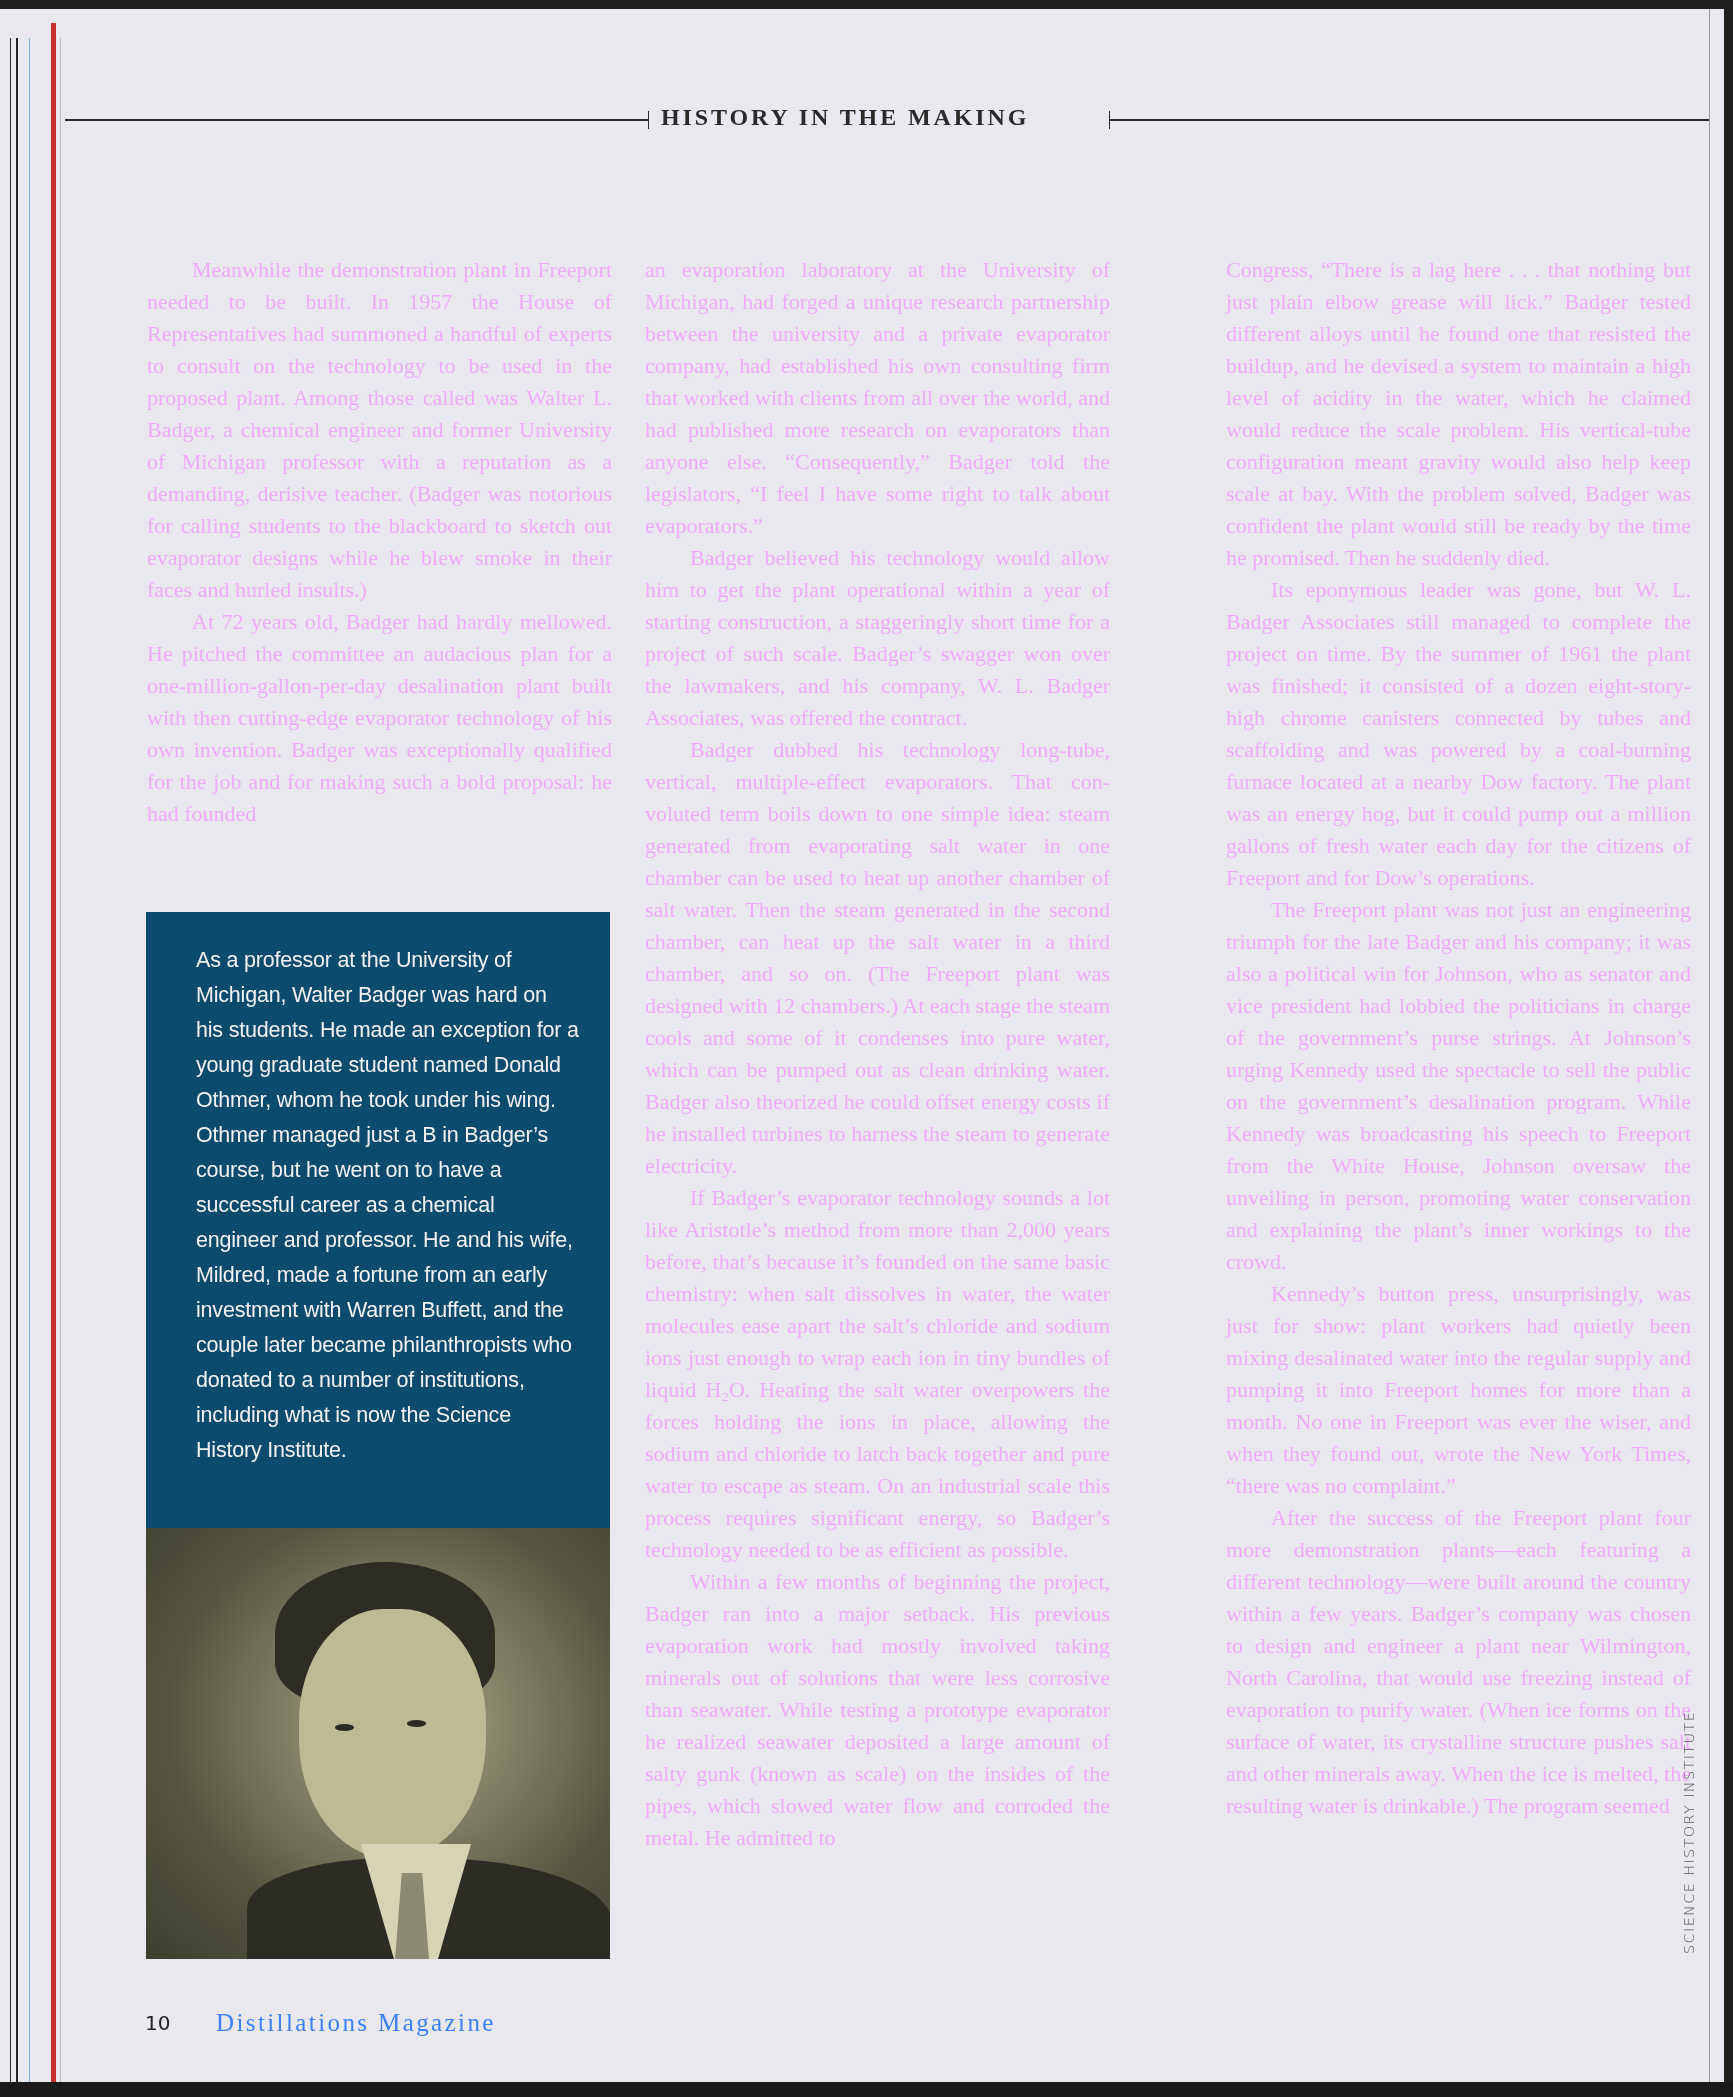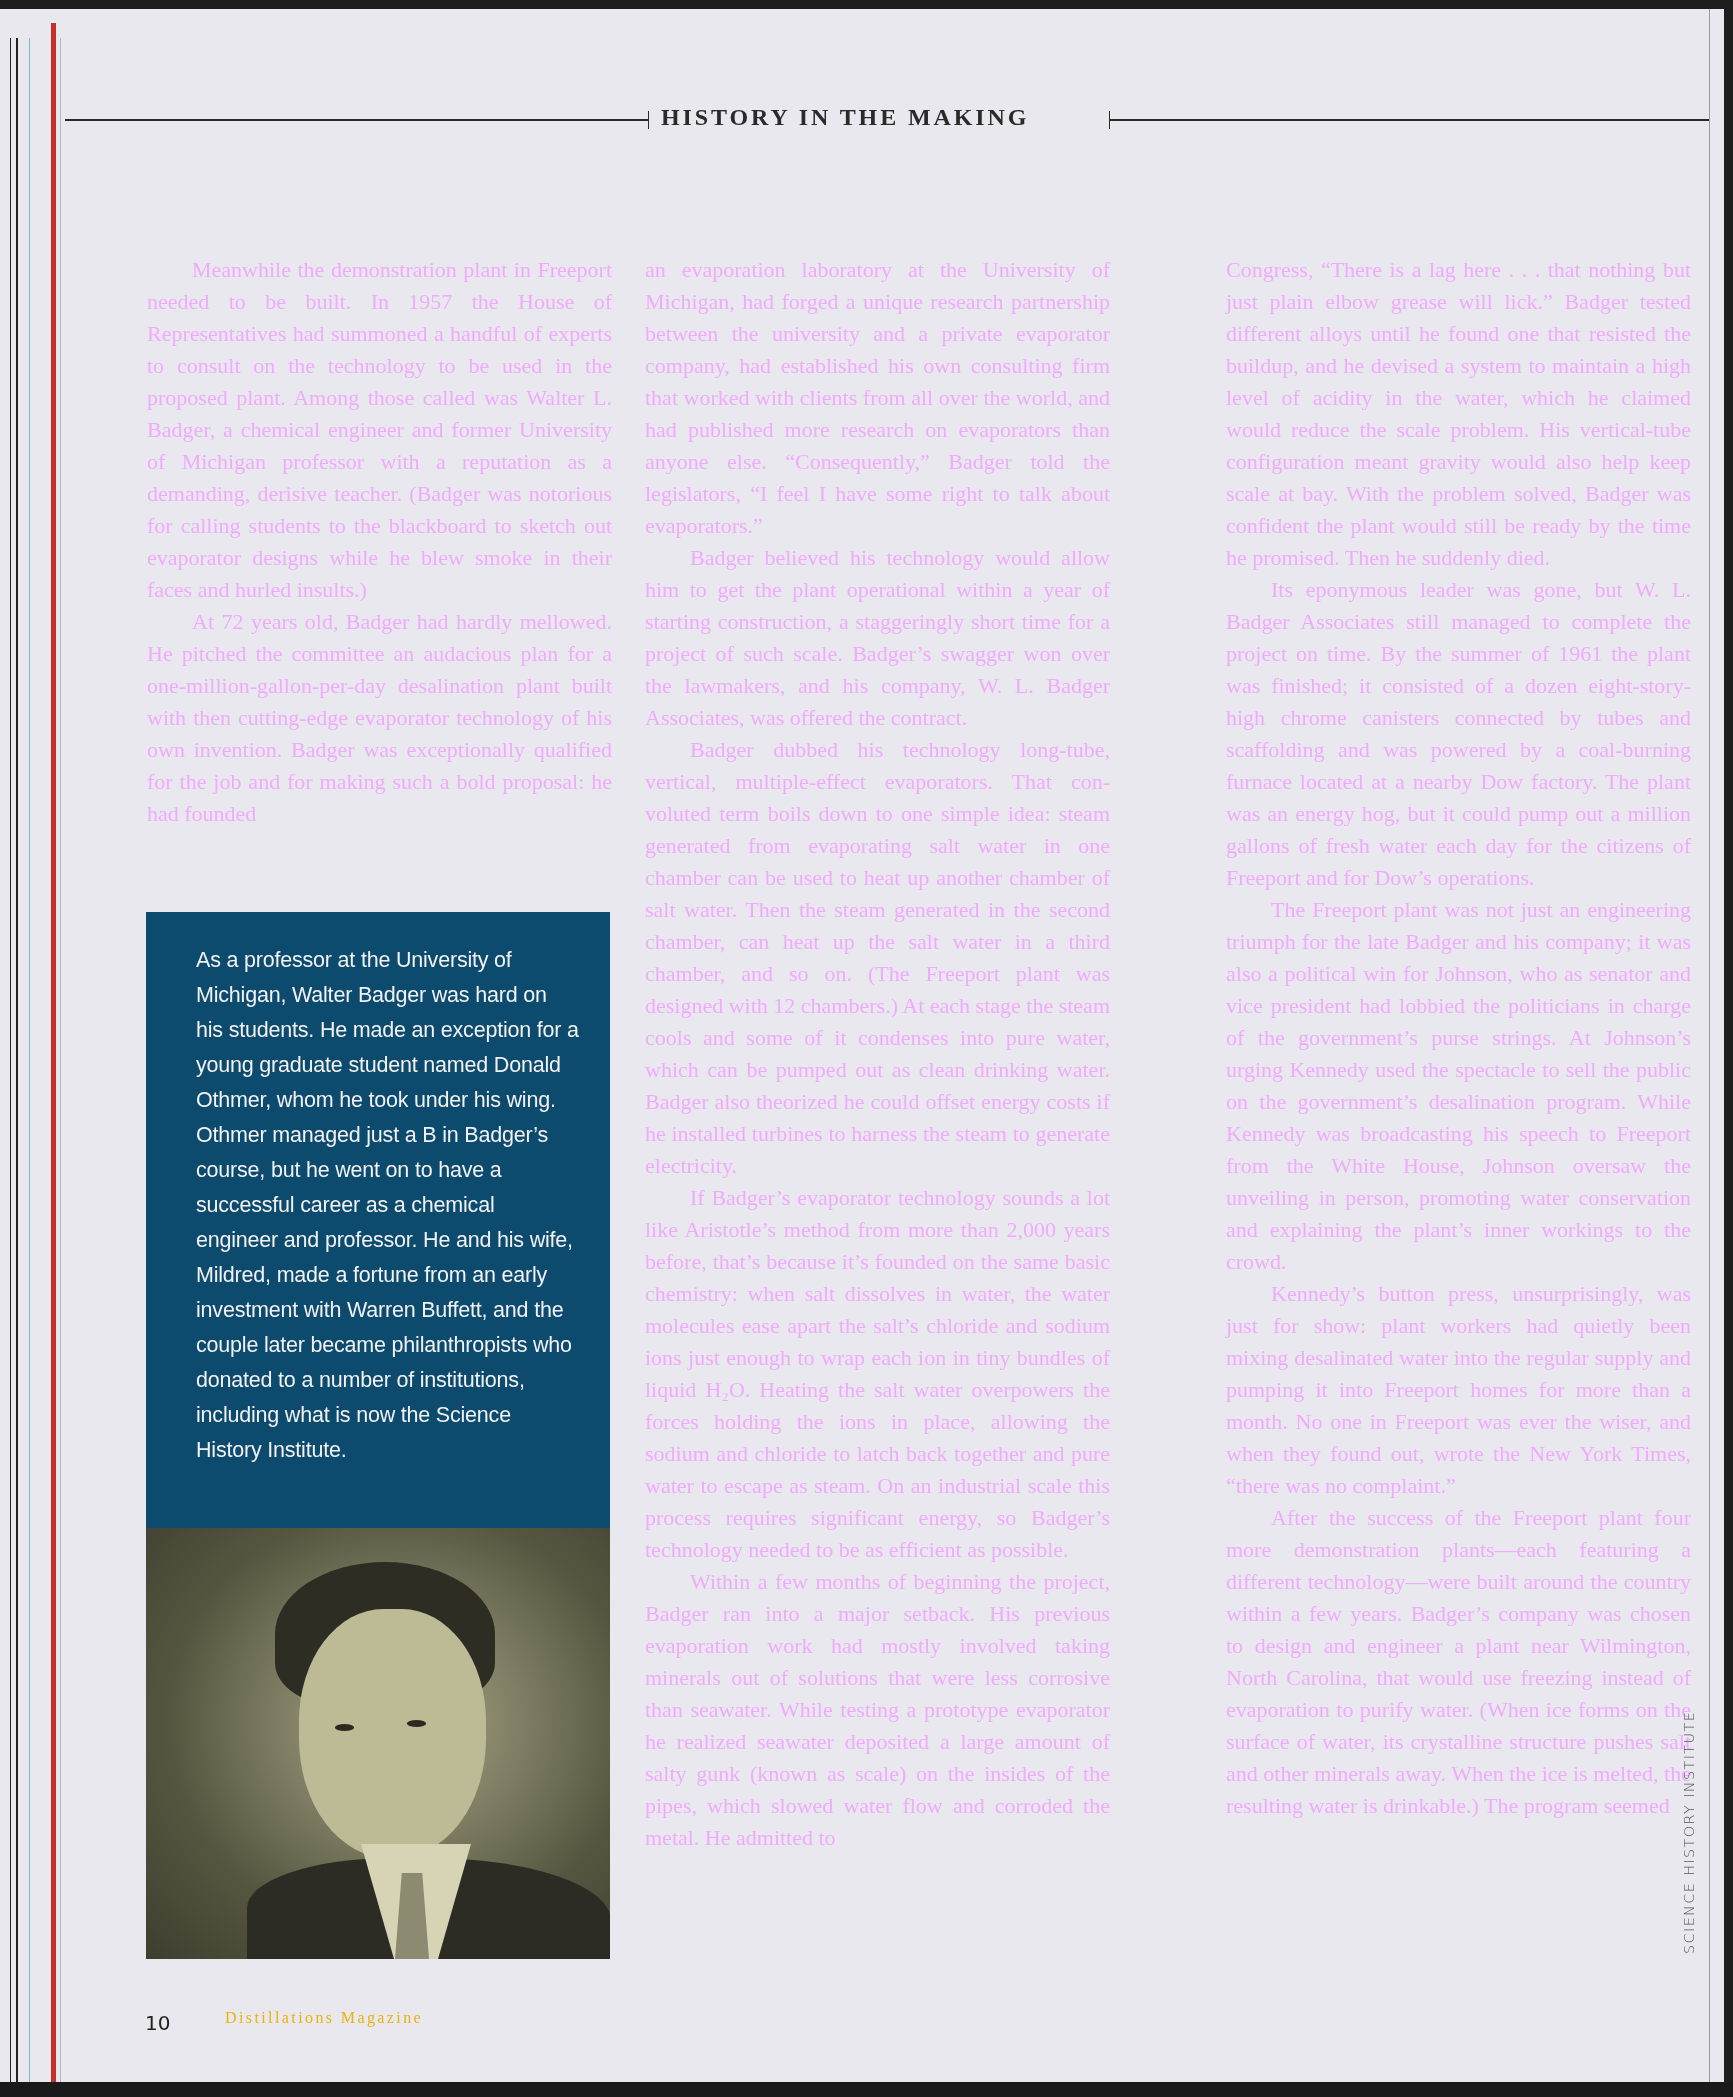--- a/index.html
+++ b/index.html
@@ -88,22 +88,22 @@
     position: absolute; left: 249px; top: 345px; width: 34px; height: 86px;
     background: #8c8a70; clip-path: polygon(20% 0, 80% 0, 100% 100%, 0 100%);
   }
 
   
   .folio {
     position: absolute; left: 145px; top: 2011px;
     font-family: "DejaVu Sans", sans-serif; font-weight: normal; font-size: 20px; color: #222;
   }
   .magazine {
-    position: absolute; left: 225px; top: 2009px;
-    font-family: "Liberation Serif", serif; font-size: 16px; letter-spacing: 2.4px; color: #eab308;
+    position: absolute; left: 216px; top: 2009px;
+    font-family: "Liberation Serif", serif; font-size: 25px; letter-spacing: 2.4px; color: #3b82f6;
   }
   .vertical-label {
     position: absolute; left: 1681px; top: 1954px;
     transform: rotate(-90deg); transform-origin: 0 0;
     font-family: "DejaVu Sans", sans-serif; font-size: 14.4px; letter-spacing: 1.4px; color: #555;
     white-space: nowrap; font-weight: 300;
   }
   .bottom-band { position: absolute; left: 0; top: 2082px; width: 1734px; height: 15.3px; background: #1a1a1a; }
 </style>
 </head>

